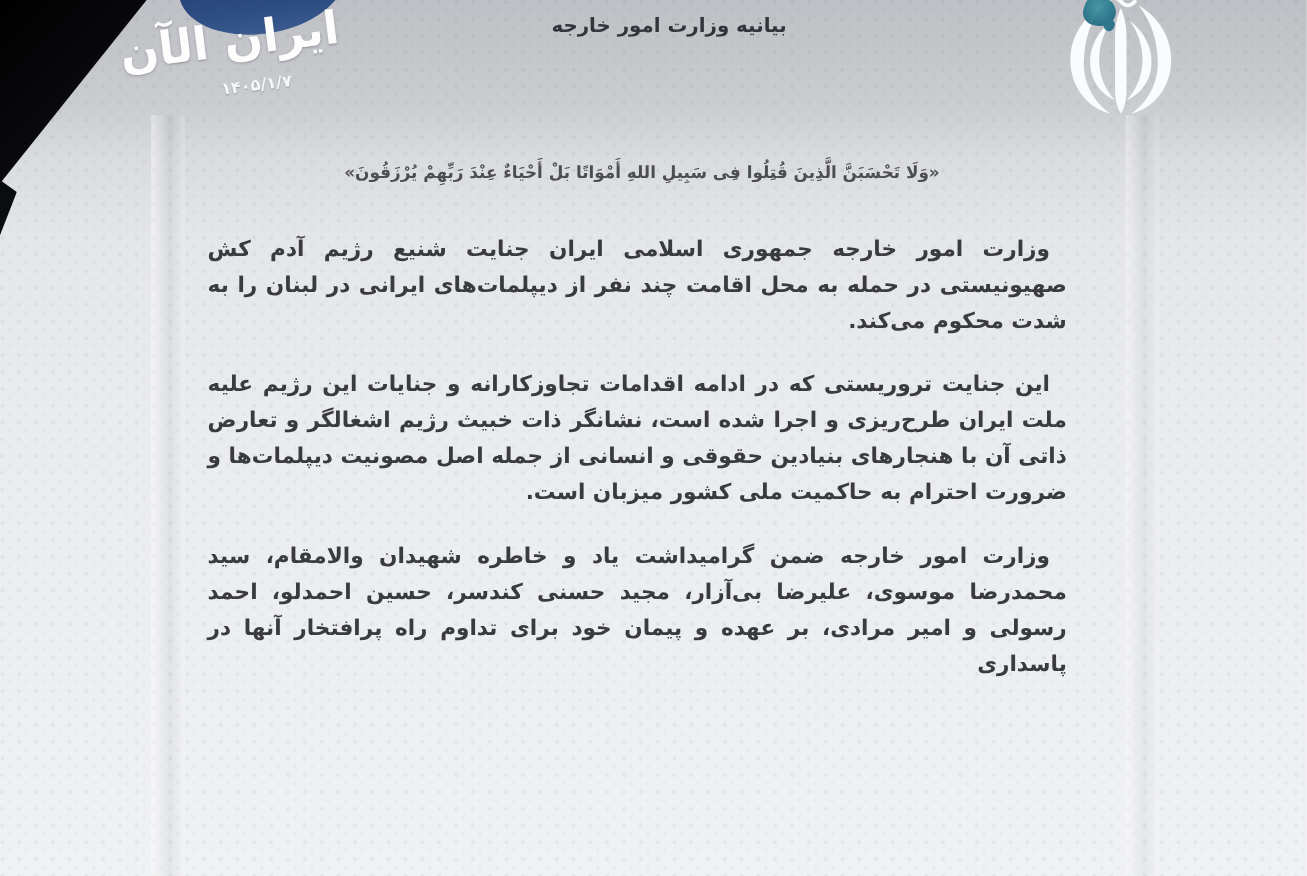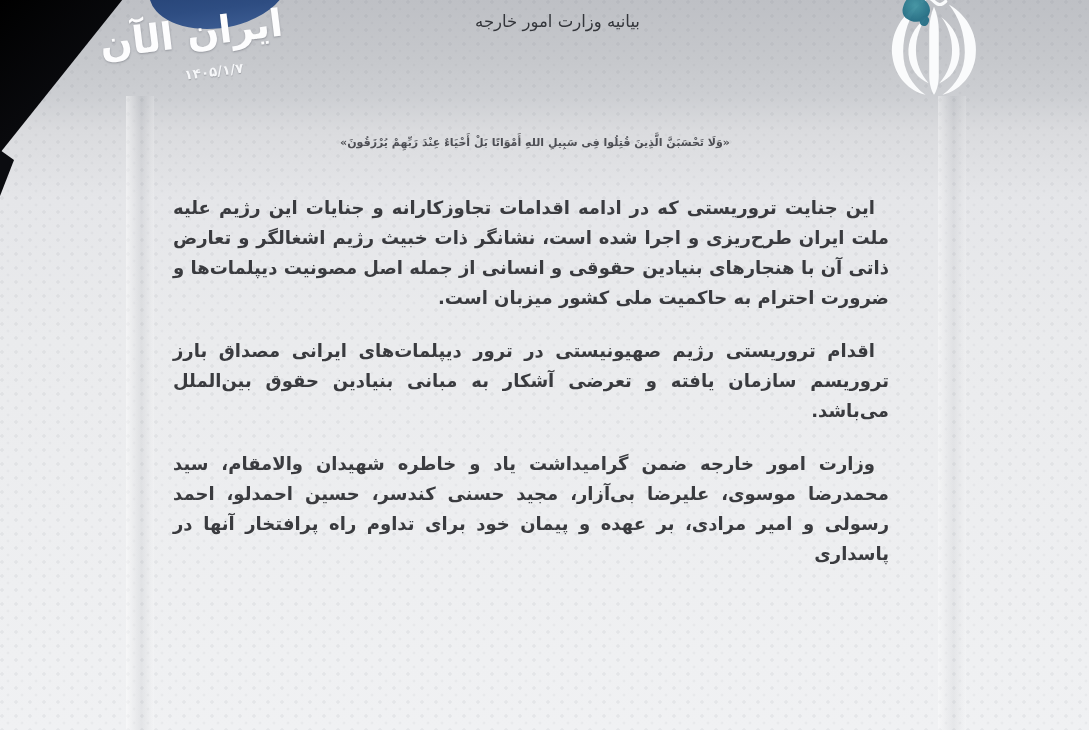--- a/index.html
+++ b/index.html
@@ -56,42 +56,42 @@
   .brand-date {
     position:absolute; left:58px; top:66px; width:170px; text-align:center;
     direction:rtl; color:#f6f7f9; font-size:13.5px; font-weight:bold; letter-spacing:4px;
     text-shadow:0 1px 1px rgba(60,64,74,0.3);
   }
 
   
   .title {
     position:absolute; left:275px; top:8px; width:565px;
     direction:rtl; text-align:center; color:#33353a;
-    font-size:16.5px; font-weight:normal; line-height:27px;
+    font-size:16.5px; font-weight:bold; line-height:27px;
   }
 
   
   .emblem { position:absolute; left:880px; top:-4px; width:108px; height:102px; }
   .emblem svg { width:100%; height:100%; fill:#fafbfc; }
   .teal-mark {
     position:absolute; left:903px; top:-3px; width:27px; height:25px;
     background: radial-gradient(circle at 40% 35%, #3d93a2, #1f6b82 70%, #185a74);
     border-radius: 42% 58% 60% 40% / 48% 52% 55% 45%;
     transform: rotate(18deg); opacity:.92;
   }
   .teal-mark::after {
     content:""; position:absolute; left:20px; top:16px; width:9px; height:10px;
     background:#226e85; border-radius:55% 45% 50% 50%;
   }
 
   
   .verse {
     position:absolute; left:160px; top:136px; width:750px;
     direction:rtl; text-align:center; color:#4d4e54;
-    font-size:11px; font-weight:600; letter-spacing:.2px;
+    font-size:14px; font-weight:600; letter-spacing:.2px;
   }
   .body-text {
     position:absolute; left:173px; top:193px; width:716px;
     direction:rtl; text-align:justify; color:#3a3b3f;
     font-size:18px; font-weight:bold; line-height:30px;
   }
   .body-text p { margin:0 0 23px 0; text-indent:14px; }
 </style>
 </head>
 <body>
@@ -127,16 +127,16 @@
     <path d="M50 10 C47 17 45.5 24 45.5 33 L45.5 74 C45.5 82 47 88 50 93 C53 88 54.5 82 54.5 74 L54.5 33 C54.5 24 53 17 50 10 Z"></path>
 
     <path d="M39 5 q5.5 -6 11 0 q5.5 6 11 0" fill="none" stroke="#fafbfc" stroke-width="3" stroke-linecap="round"></path>
   </svg>
 </div>
 <div class="teal-mark"></div>
 
 <div class="verse">«وَلَا تَحْسَبَنَّ الَّذِینَ قُتِلُوا فِی سَبِیلِ اللهِ أَمْوَاتًا بَلْ أَحْیَاءٌ عِنْدَ رَبِّهِمْ یُرْزَقُونَ»</div>
 
 <div class="body-text">
+  <p>وزارت امور خارجه جمهوری اسلامی ایران جنایت شنیع رژیم آدم کش صهیونیستی در حمله به محل اقامت چند نفر از دیپلمات‌های ایرانی در لبنان را به شدت محکوم می‌کند.</p>
   <p>این جنایت تروریستی که در ادامه اقدامات تجاوزکارانه و جنایات این رژیم علیه ملت ایران طرح‌ریزی و اجرا شده است، نشانگر ذات خبیث رژیم اشغالگر و تعارض ذاتی آن با هنجارهای بنیادین حقوقی و انسانی از جمله اصل مصونیت دیپلمات‌ها و ضرورت احترام به حاکمیت ملی کشور میزبان است.</p>
-  <p>اقدام تروریستی رژیم صهیونیستی در ترور دیپلمات‌های ایرانی مصداق بارز تروریسم سازمان یافته و تعرضی آشکار به مبانی بنیادین حقوق بین‌الملل می‌باشد.</p>
   <p>وزارت امور خارجه ضمن گرامیداشت یاد و خاطره شهیدان والامقام، سید محمدرضا موسوی، علیرضا بی‌آزار، مجید حسنی کندسر، حسین احمدلو، احمد رسولی و امیر مرادی، بر عهده و پیمان خود برای تداوم راه پرافتخار آنها در پاسداری</p>
 </div>
 
 </body></html>

